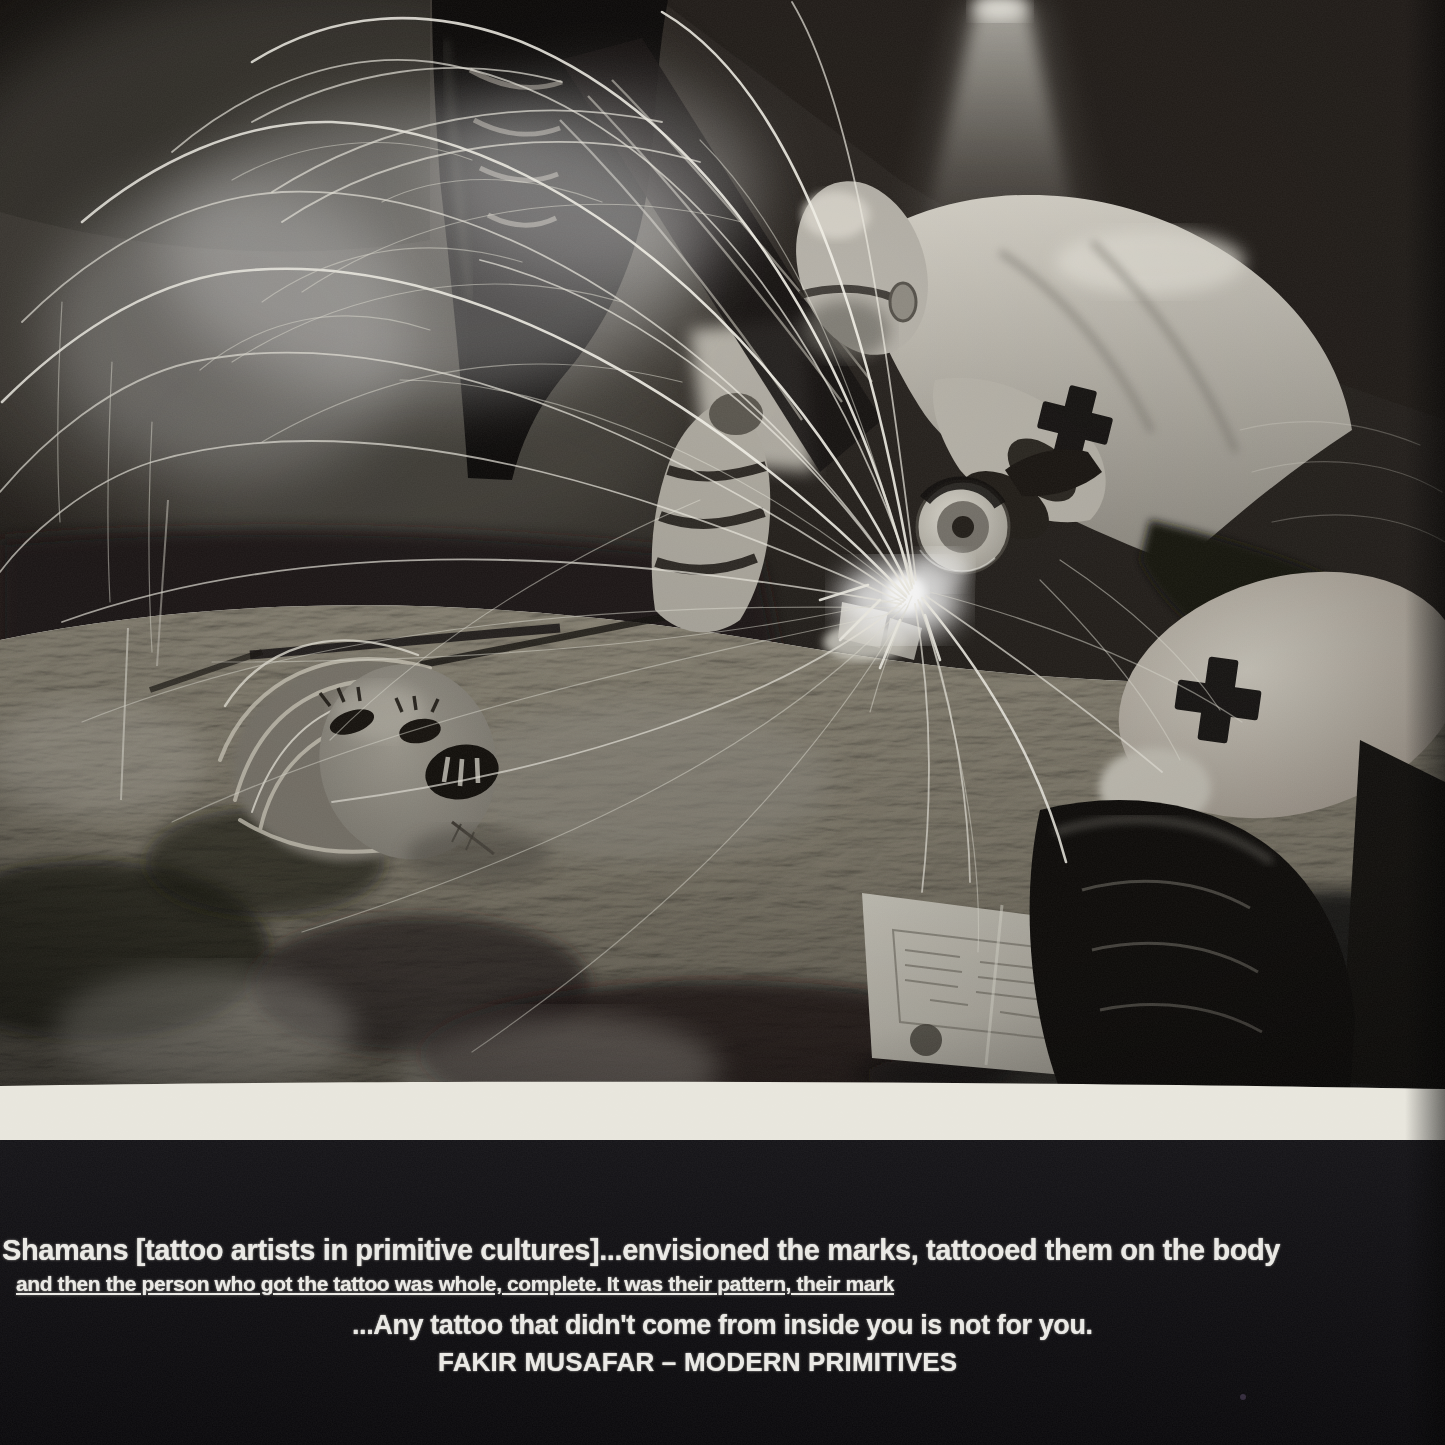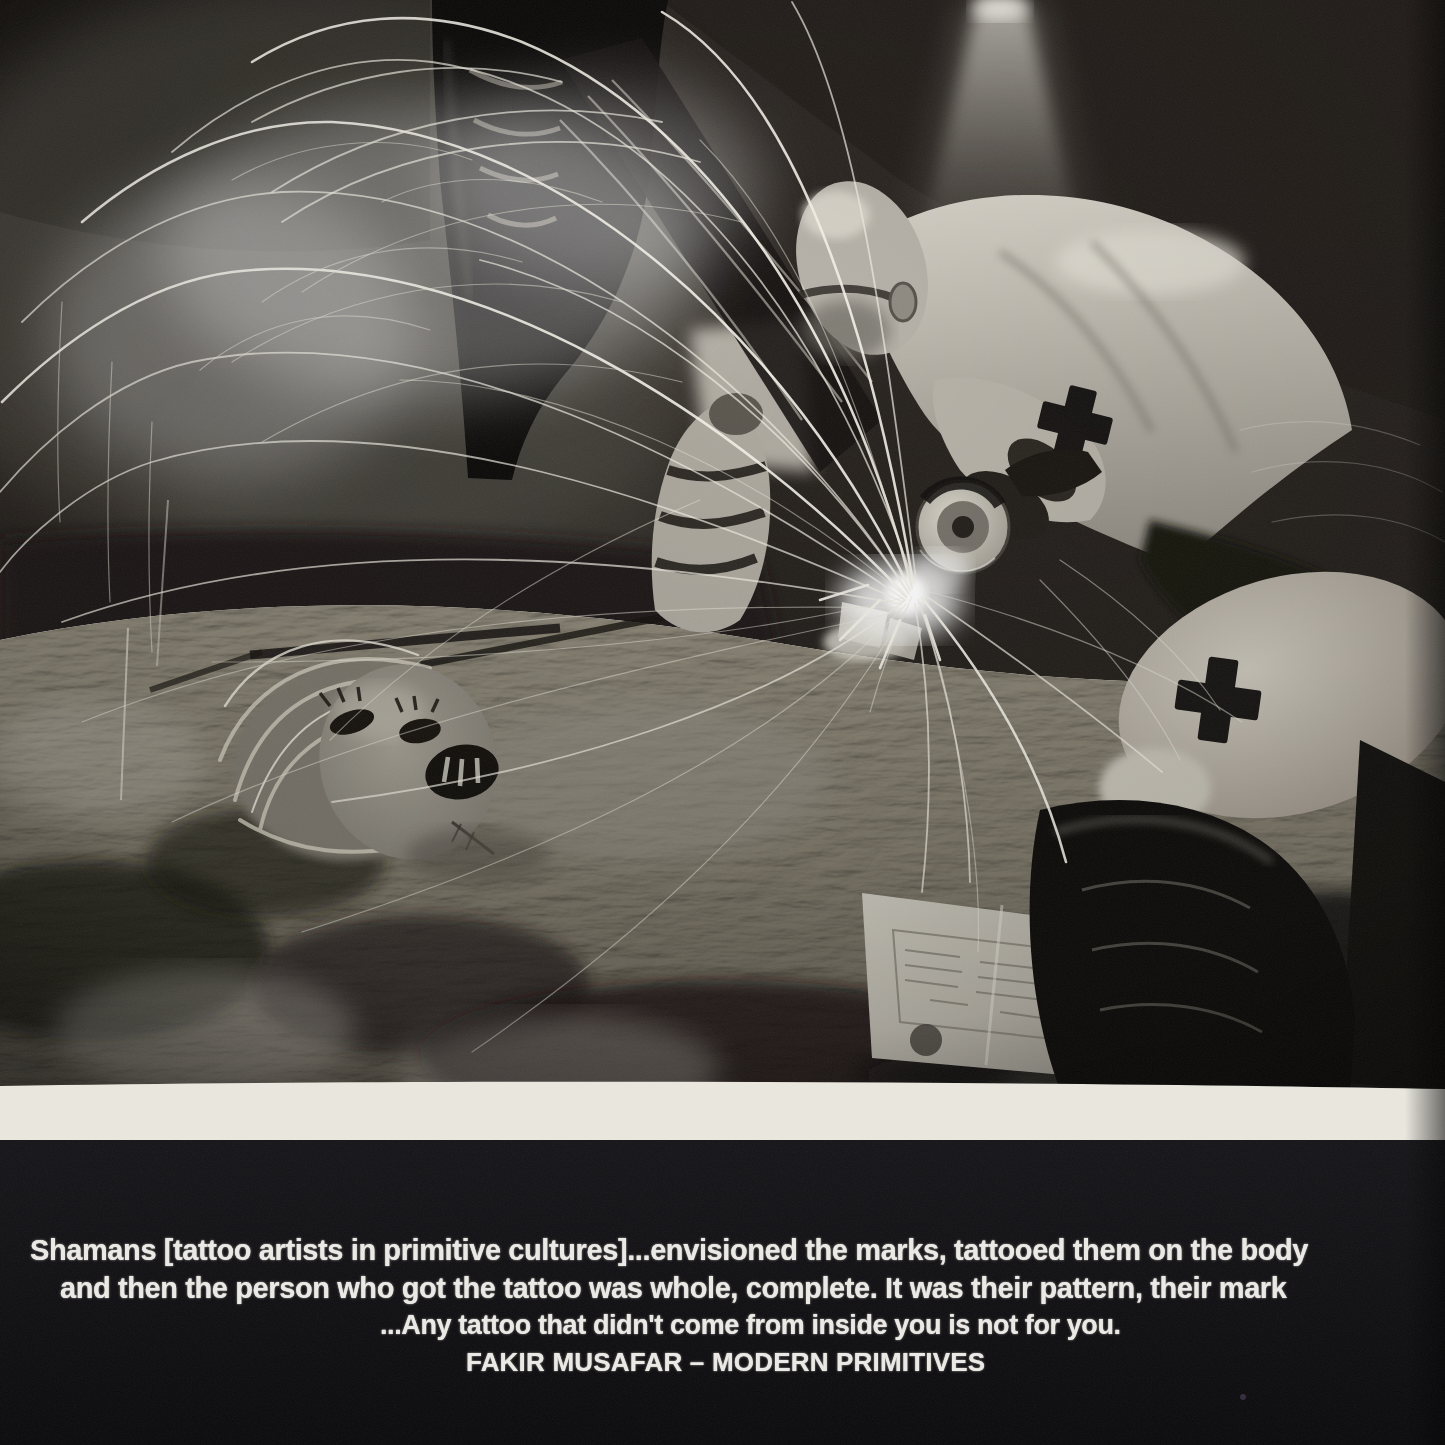--- a/index.html
+++ b/index.html
@@ -4,26 +4,26 @@
 <style>
   html,body{margin:0;padding:0;background:#000;}
   .page{position:relative;width:1445px;height:1445px;overflow:hidden;background:#0b0a0c;
         font-family:"Liberation Sans",sans-serif;}
   svg.scene{position:absolute;left:0;top:0;width:1445px;height:1445px;display:block;}
   .sp1,.sp2,.sp3{fill:none;stroke-linecap:round;}
   .sp1{stroke:#f4f2e9;stroke-width:2.6;opacity:.9;}
   .sp2{stroke:#efede2;stroke-width:1.8;opacity:.7;}
   .sp3{stroke:#e8e6da;stroke-width:1.2;opacity:.5;}
   .faint{opacity:.28;}
-  .caption{position:absolute;left:0;top:1146px;width:1406px;height:299px;margin-left:28px;}
+  .caption{position:absolute;left:0;top:1146px;width:1406px;height:299px;}
   .cap-line{position:absolute;white-space:nowrap;color:#eae9e5;font-weight:700;
             letter-spacing:-0.4px;
             text-shadow:0 0 3px rgba(235,233,225,.45),0 0 1px rgba(235,233,225,.8);}
   .l1{left:2px;top:88px;font-size:29px;}
-  .l2{left:32px;top:126px;font-size:29px;}
+  .l2{left:16px;top:126px;font-size:21px;text-decoration:underline;}
   .l3{left:352px;top:164px;font-size:27px;}
   .l4{left:438px;top:201px;font-size:26px;letter-spacing:.2px;}
 </style>
 </head>
 <body>
 
 <div class="page">
 
 <svg class="scene" viewBox="0 0 1445 1445">
   <defs>

